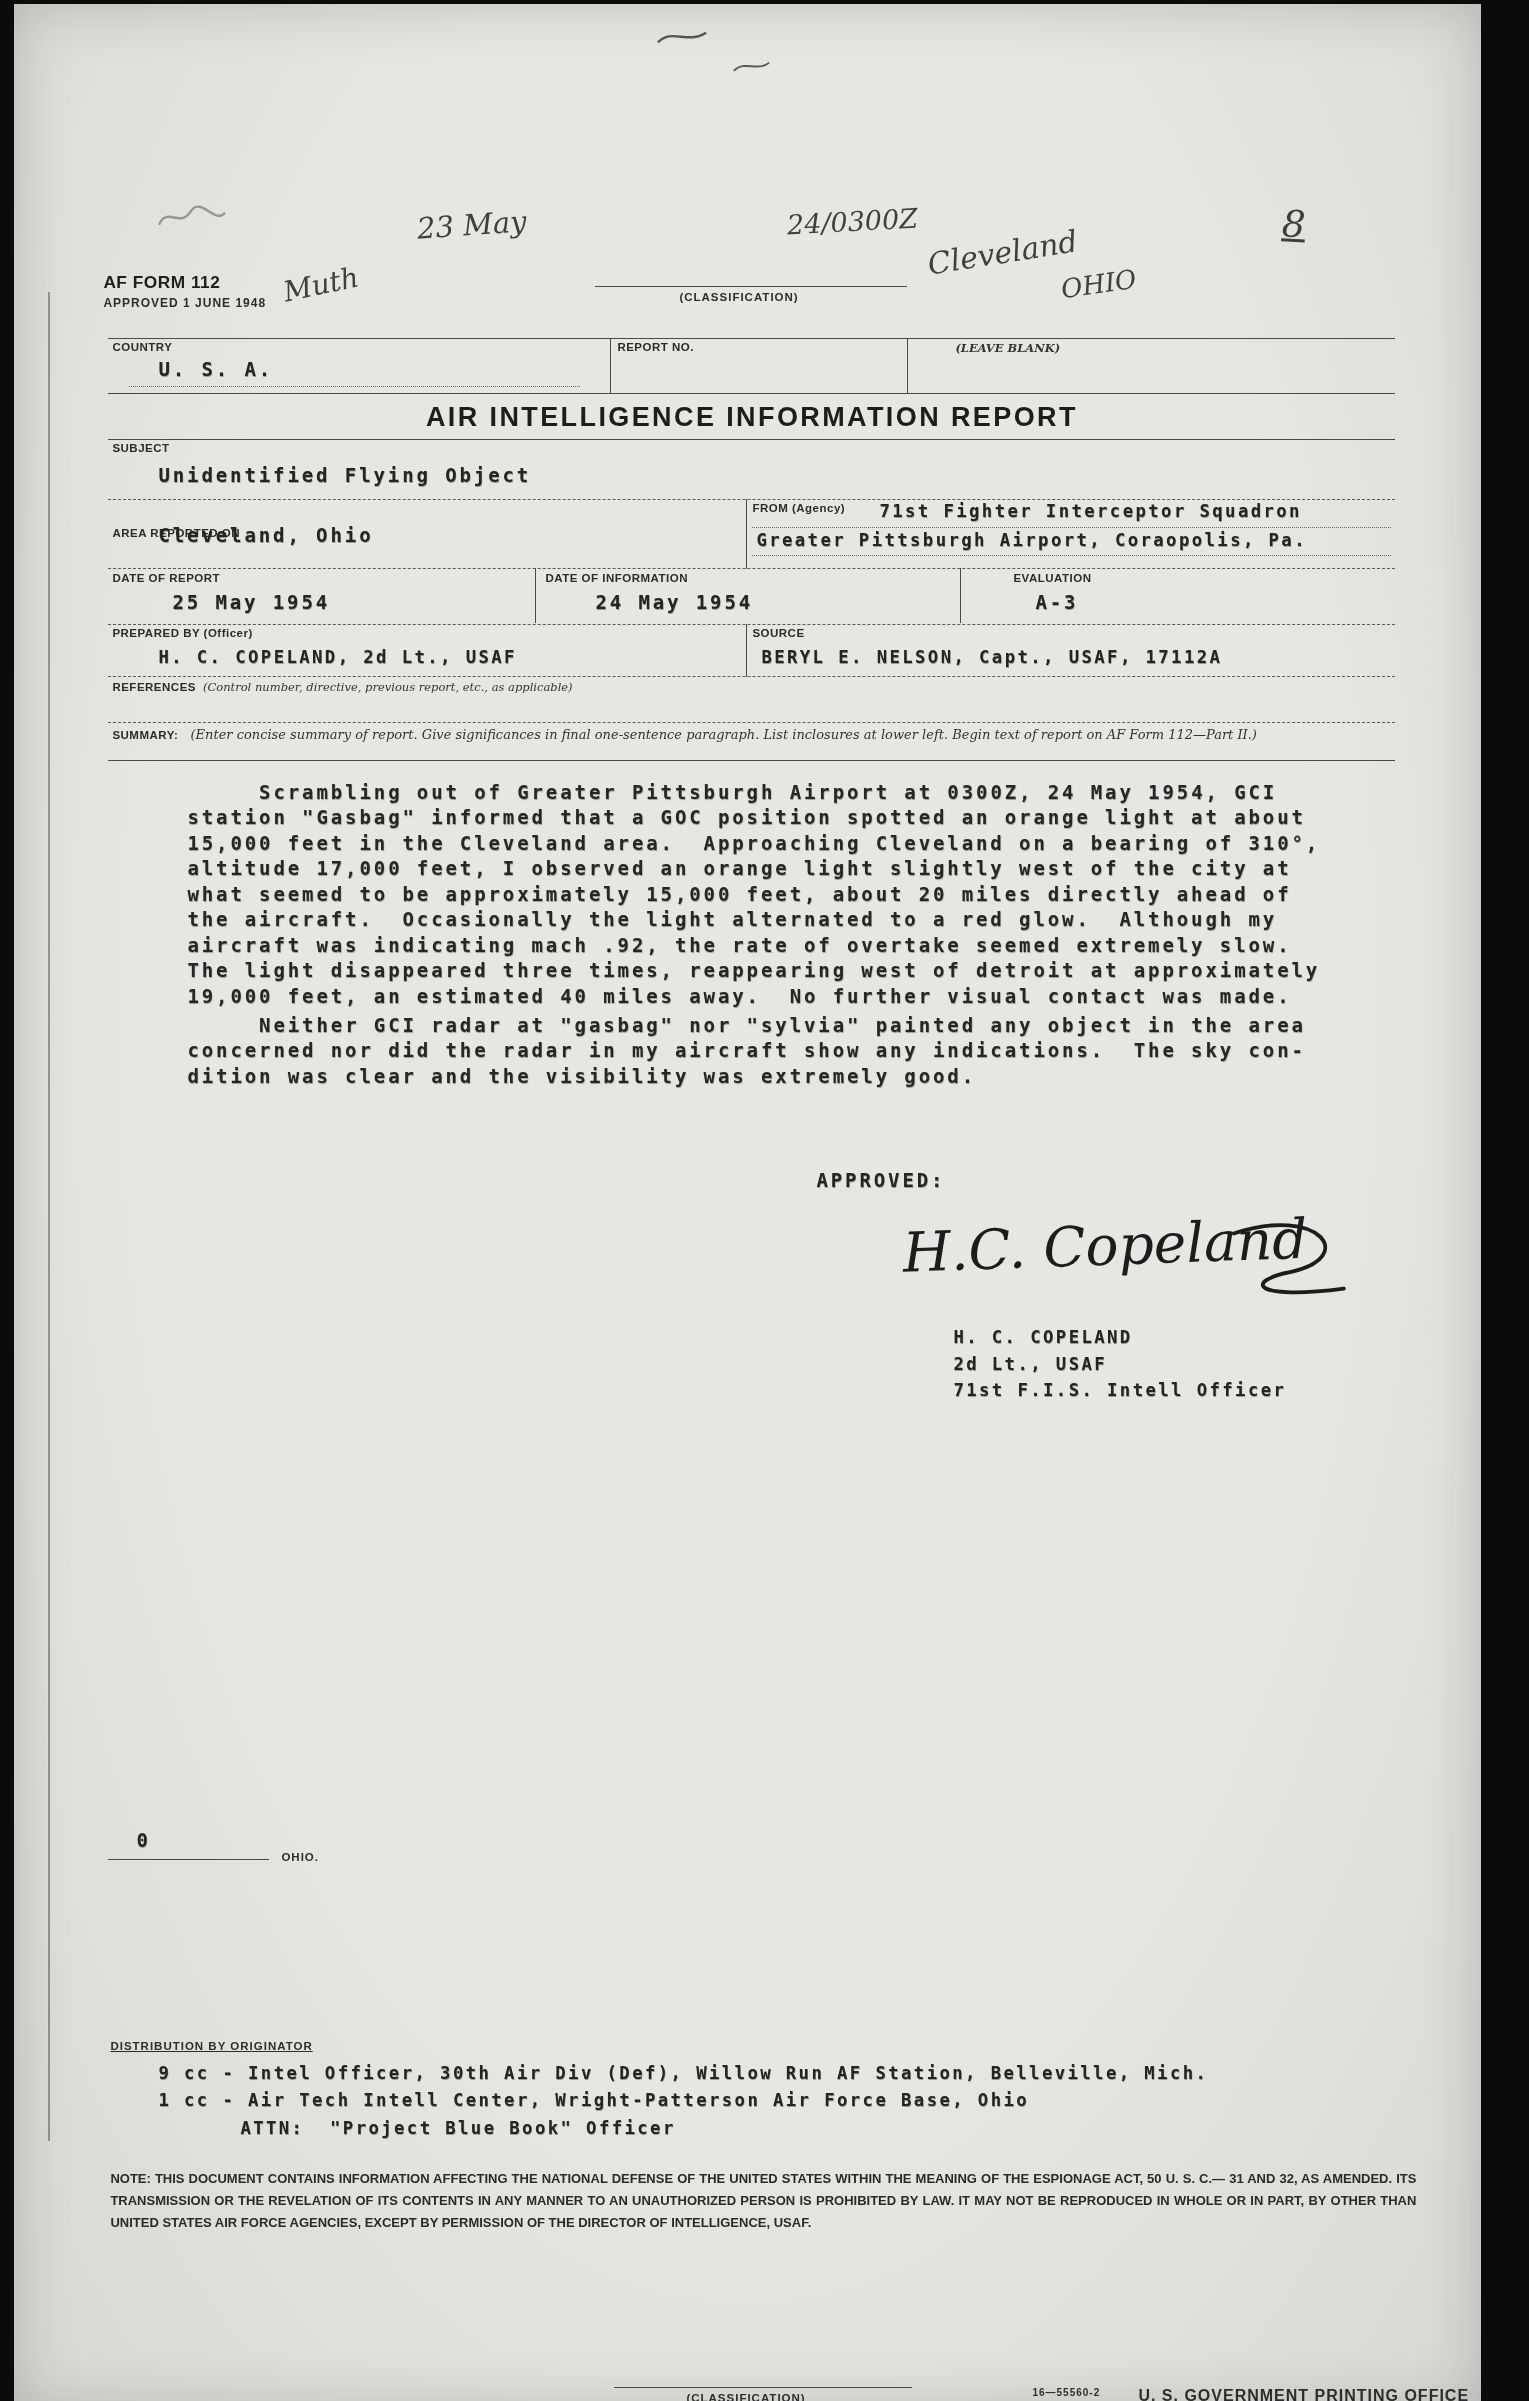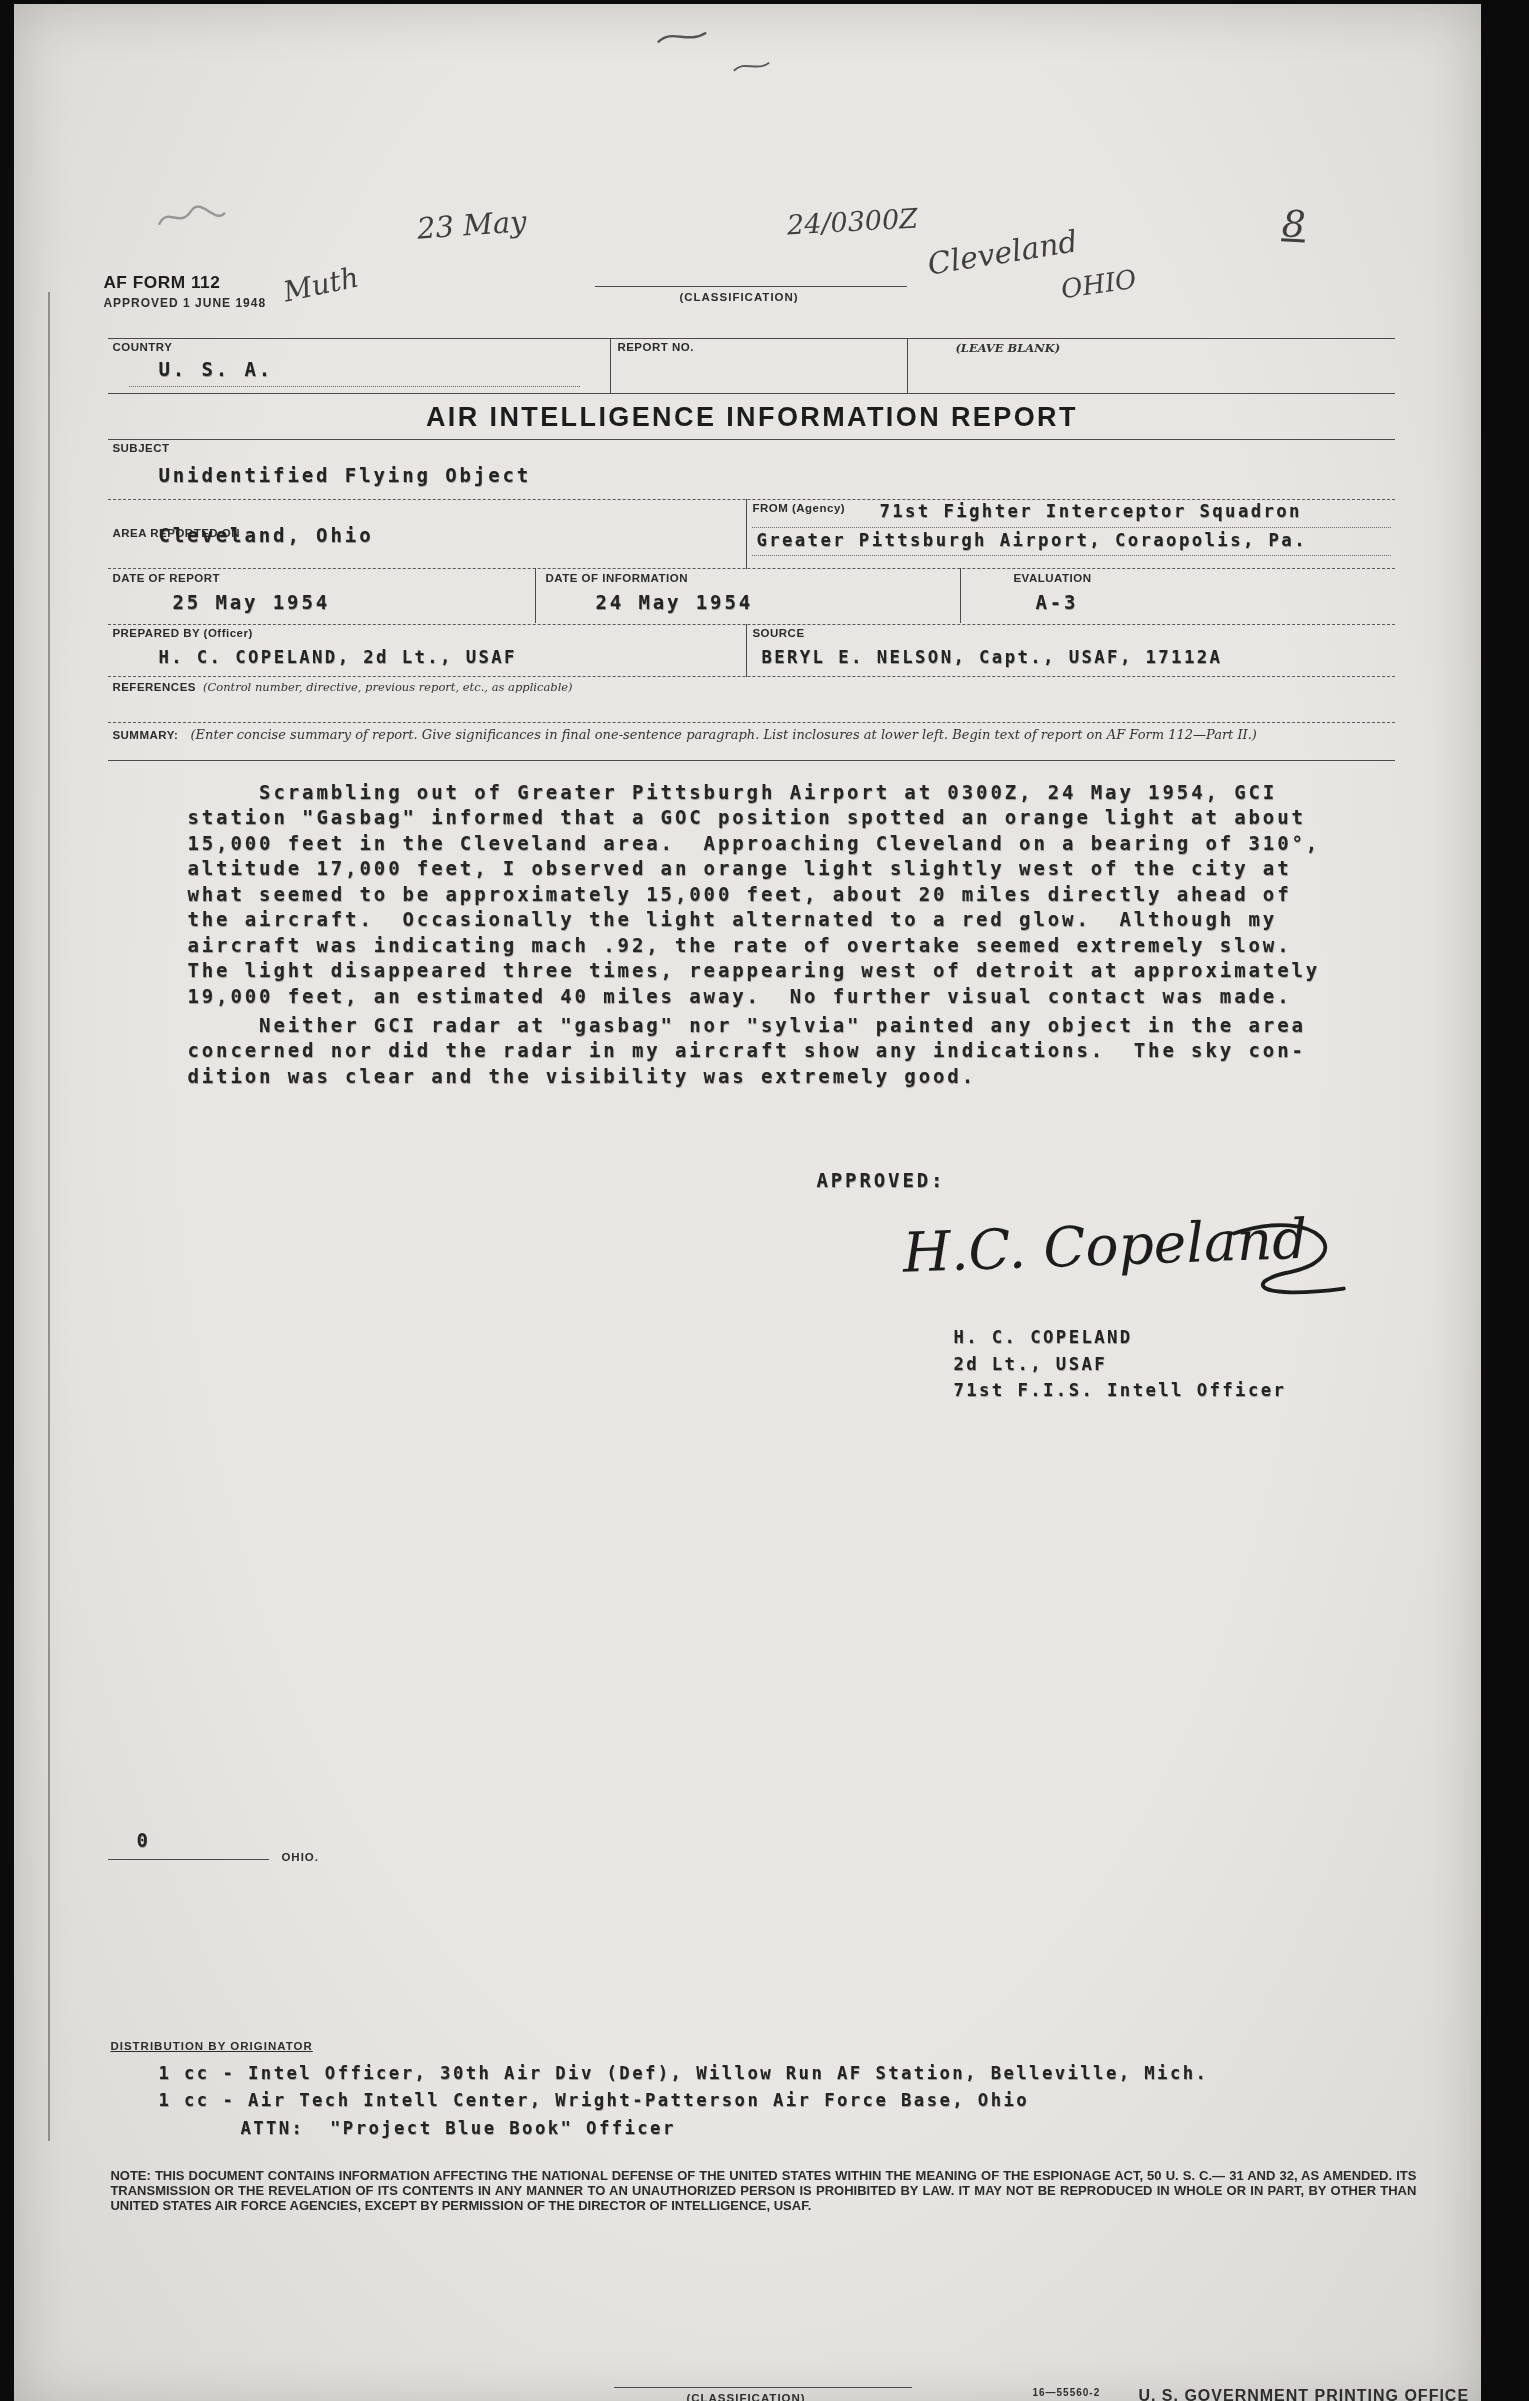--- a/index.html
+++ b/index.html
@@ -41,21 +41,21 @@
   .title{
     font-family:"Liberation Sans",sans-serif;font-weight:bold;font-size:27px;
     letter-spacing:2.4px;color:#1d1d1d;text-align:center;white-space:nowrap;
   }
   .tiny{
     font-family:"Liberation Sans",sans-serif;font-weight:bold;font-size:11.5px;
     letter-spacing:1px;color:#2d2d2d;white-space:nowrap;
   }
   .note{
     font-family:"Liberation Sans",sans-serif;font-weight:bold;font-size:13px;
-    line-height:15px;color:#2a2a2a;text-align:justify;
+    line-height:22px;color:#2a2a2a;text-align:justify;
   }
   .scanline{position:absolute;width:1.4px;background:rgba(70,70,70,.5);}
 </style>
 </head>
 <body>
 
 <div class="paper">
 
   <div class="scanline" style="left:34px;top:288px;height:1849px;"></div>
 
@@ -162,21 +162,21 @@
 
   <div class="abs typed typed-sm" style="left:939px;top:1323px;">H. C. COPELAND</div>
   <div class="abs typed typed-sm" style="left:939px;top:1350px;">2d Lt., USAF</div>
   <div class="abs typed typed-sm" style="left:939px;top:1376px;">71st F.I.S. Intell Officer</div>
 
   <div class="abs typed" style="left:122px;top:1825px;">0</div>
   <div class="hline" style="left:94px;top:1855px;width:161px;"></div>
   <div class="abs tiny" style="left:267px;top:1847px;">OHIO.</div>
 
   <div class="abs tiny" style="left:96px;top:2036px;text-decoration:underline;">DISTRIBUTION BY ORIGINATOR</div>
-  <div class="abs typed typed-sm" style="left:144px;top:2059px;">1 cc - Intel Officer, 30th Air Div (Def), Willow Run AF Station, Belleville, Mich.</div>
+  <div class="abs typed typed-sm" style="left:144px;top:2059px;">9 cc - Intel Officer, 30th Air Div (Def), Willow Run AF Station, Belleville, Mich.</div>
   <div class="abs typed typed-sm" style="left:144px;top:2086px;">1 cc - Air Tech Intell Center, Wright-Patterson Air Force Base, Ohio</div>
   <div class="abs typed typed-sm" style="left:226px;top:2114px;">ATTN:  "Project Blue Book" Officer</div>
 
   <div class="abs note" style="left:96px;top:2164px;width:1306px;">NOTE: THIS DOCUMENT CONTAINS INFORMATION AFFECTING THE NATIONAL DEFENSE OF THE UNITED STATES WITHIN THE MEANING OF THE ESPIONAGE ACT, 50 U. S. C.— 31 AND 32, AS AMENDED.  ITS TRANSMISSION OR THE REVELATION OF ITS CONTENTS IN ANY MANNER TO AN UNAUTHORIZED PERSON IS PROHIBITED BY LAW. IT MAY NOT BE REPRODUCED IN WHOLE OR IN PART, BY OTHER THAN UNITED STATES AIR FORCE AGENCIES, EXCEPT BY PERMISSION OF THE DIRECTOR OF INTELLIGENCE, USAF.</div>
 
   <div class="hline" style="left:600px;top:2383px;width:298px;"></div>
   <div class="abs tiny" style="left:672px;top:2388px;">(CLASSIFICATION)</div>
   <div class="abs tiny" style="left:1018px;top:2383px;font-size:10px;">16—55560-2</div>
   <div class="abs tiny" style="left:1124px;top:2383px;font-size:16px;">U. S. GOVERNMENT PRINTING OFFICE</div>
 

